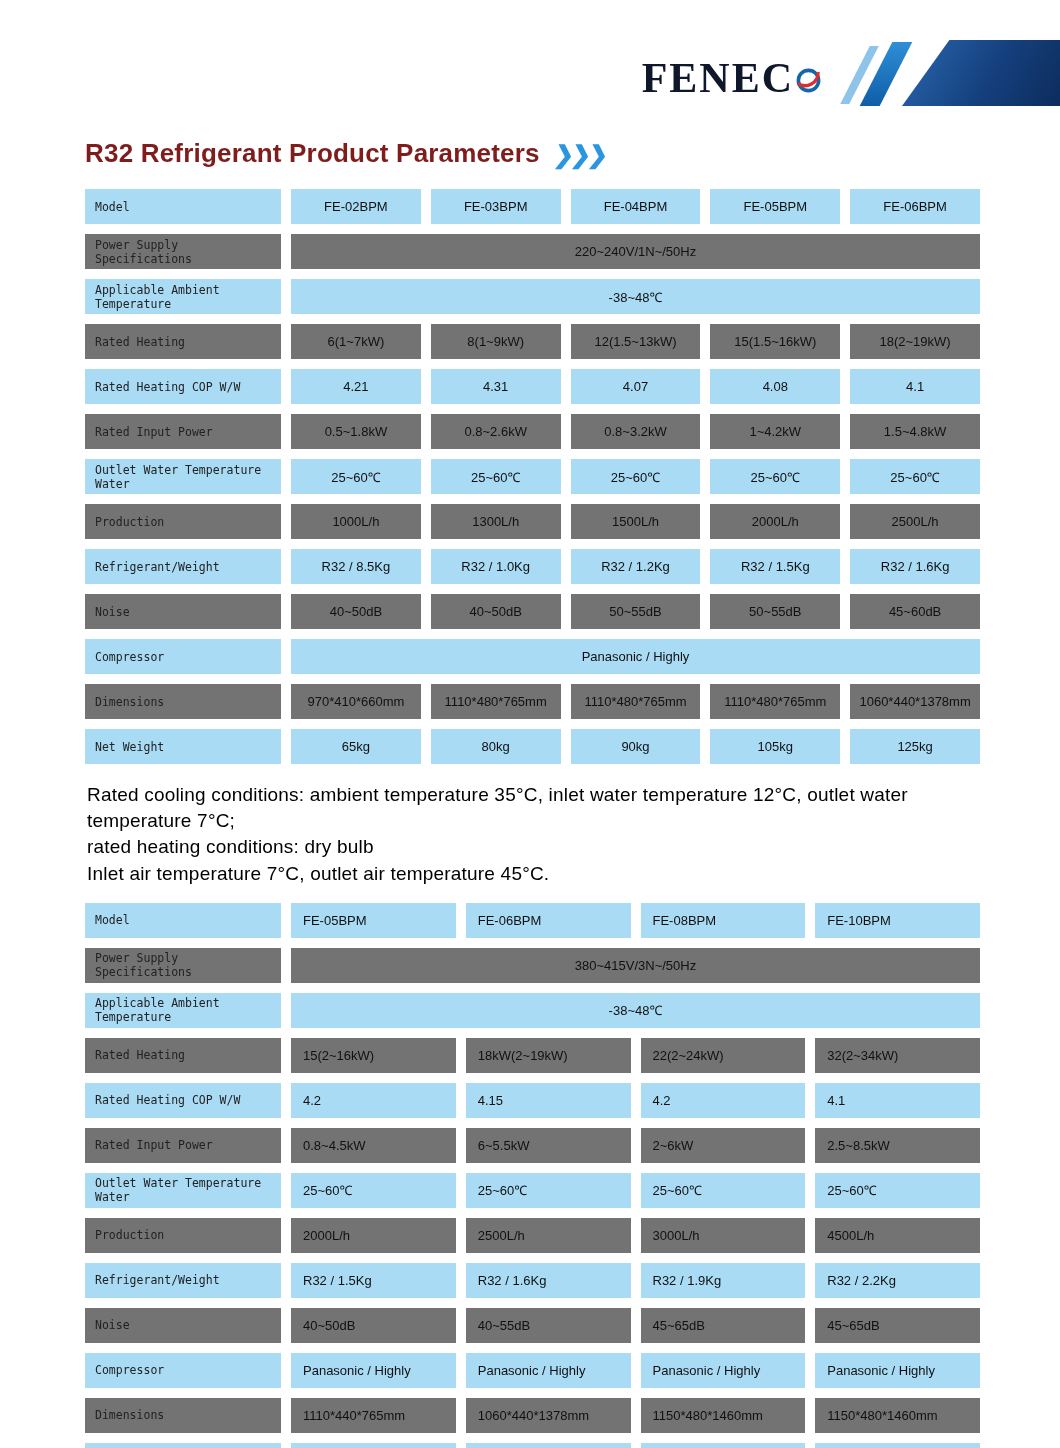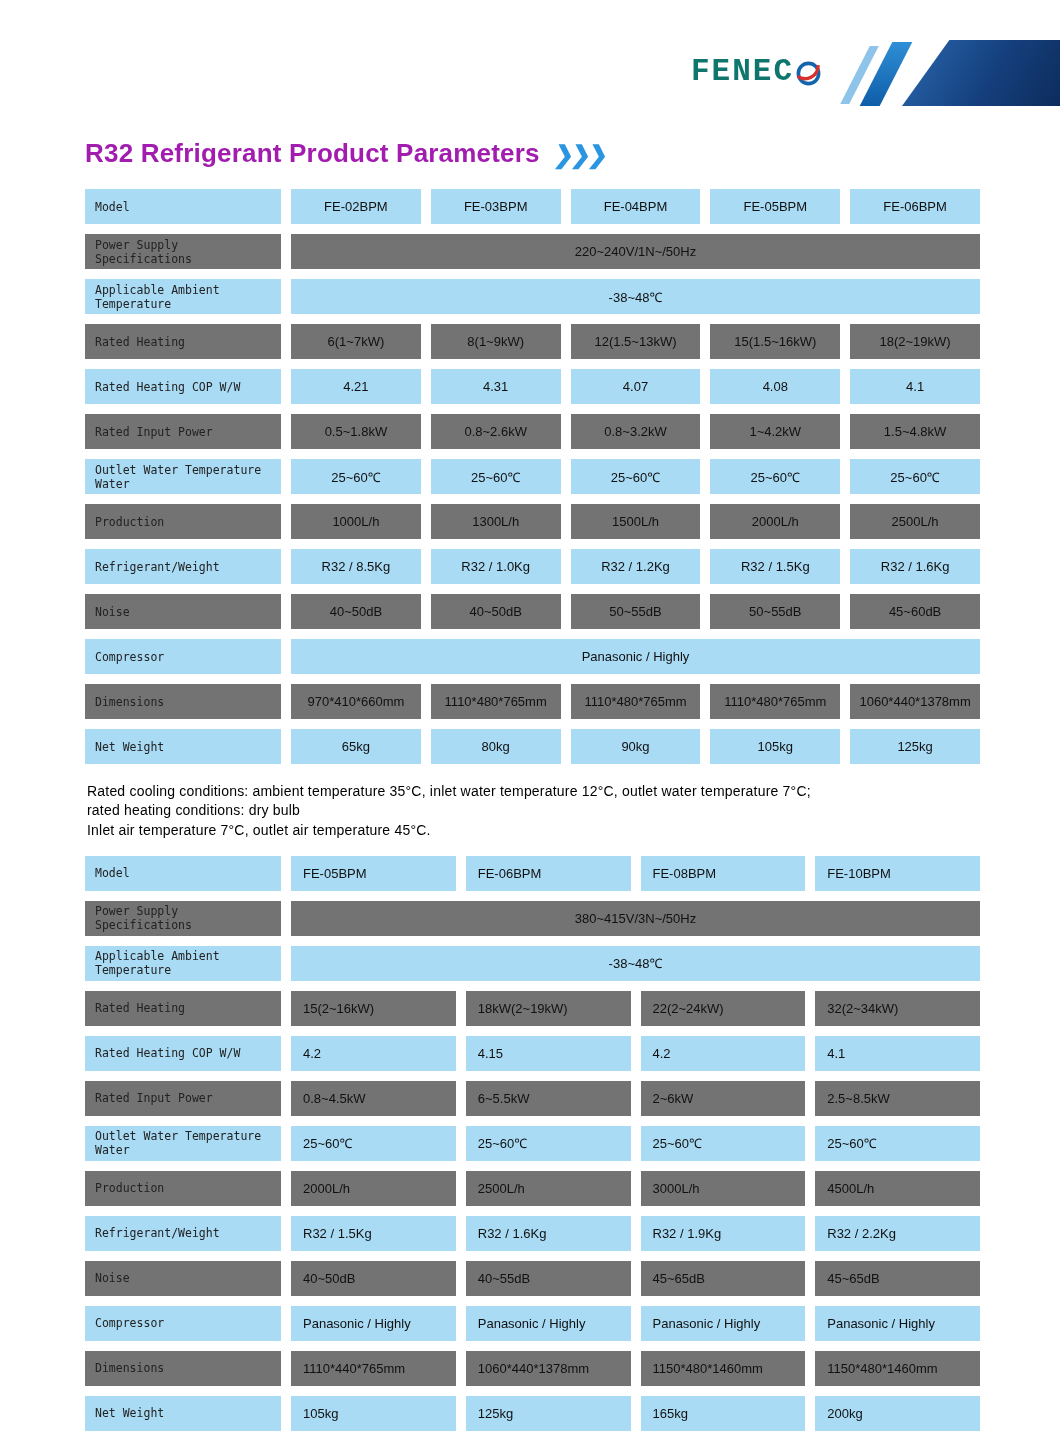--- a/index.html
+++ b/index.html
@@ -9,22 +9,22 @@
     overflow: hidden;
     font-family: "Liberation Sans", sans-serif;
     color: #1a1a1a;
     position: relative;
   }
 
   
   .brand-area { position: relative; height: 132px; }
   .logo { position: absolute; top: 54px; right: 238px; display: flex; align-items: center; }
   .logo-text {
-    font-weight: bold; font-size: 31px; letter-spacing: 2px;
-    color: #0f766e; font-family: Liberation Mono, monospace;
+    font-weight: bold; font-size: 42px; letter-spacing: 2px;
+    color: #0f172a; font-family: Liberation Serif, serif;
   }
   .globe { display: inline-flex; margin-left: 1px; position: relative; top: 2px; }
   .slash-light {
     position: absolute; top: 46px; right: 196px; width: 9px; height: 58px;
     background: #8ec4e9; transform: skewX(-27deg);
   }
   .slash-blue {
     position: absolute; top: 42px; right: 164px; width: 20px; height: 64px;
     background: linear-gradient(180deg, #2f8fd6 0%, #0f5da8 100%);
     transform: skewX(-27deg);
@@ -34,21 +34,21 @@
     background: linear-gradient(120deg, #2a68b0 0%, #15407e 55%, #0d2c5c 100%);
     clip-path: polygon(30% 0, 100% 0, 100% 100%, 0 100%);
   }
 
   
   .title-row {
     margin: 6px 80px 20px 85px;
     display: flex; align-items: center; gap: 14px;
   }
   .title-text {
-    font-size: 26px; font-weight: bold; color: #a21caf;
+    font-size: 26px; font-weight: bold; color: #7f1d1d;
     letter-spacing: 0.2px;
   }
   .chev {
     font-size: 24px; font-weight: bold; color: #2a95e0;
     letter-spacing: -3px; transform: skewX(-8deg); display: inline-block;
     position: relative; top: 1px;
   }
 
   
   .ptable {
@@ -74,21 +74,21 @@
   .t1 .val { justify-content: center; text-align: center; }
   .t2 .val { justify-content: flex-start; padding-left: 12px; }
   .span-cell { grid-column: 2 / -1; }
   .t1 .span-cell, .t2 .span-cell {
     justify-content: center; padding-left: 0; text-align: center;
   }
 
   
   .notes {
     margin: 18px 70px 16px 87px;
-    font-size: 14px; line-height: 1.38;
+    font-size: 19px; line-height: 1.38;
     letter-spacing: 0.2px; color: #000;
     font-family: "Liberation Sans", sans-serif;
   }
 </style>
 </head>
 <body>
 
 <div class="brand-area">
   <div class="logo">
     <span class="logo-text">FENEC</span>

